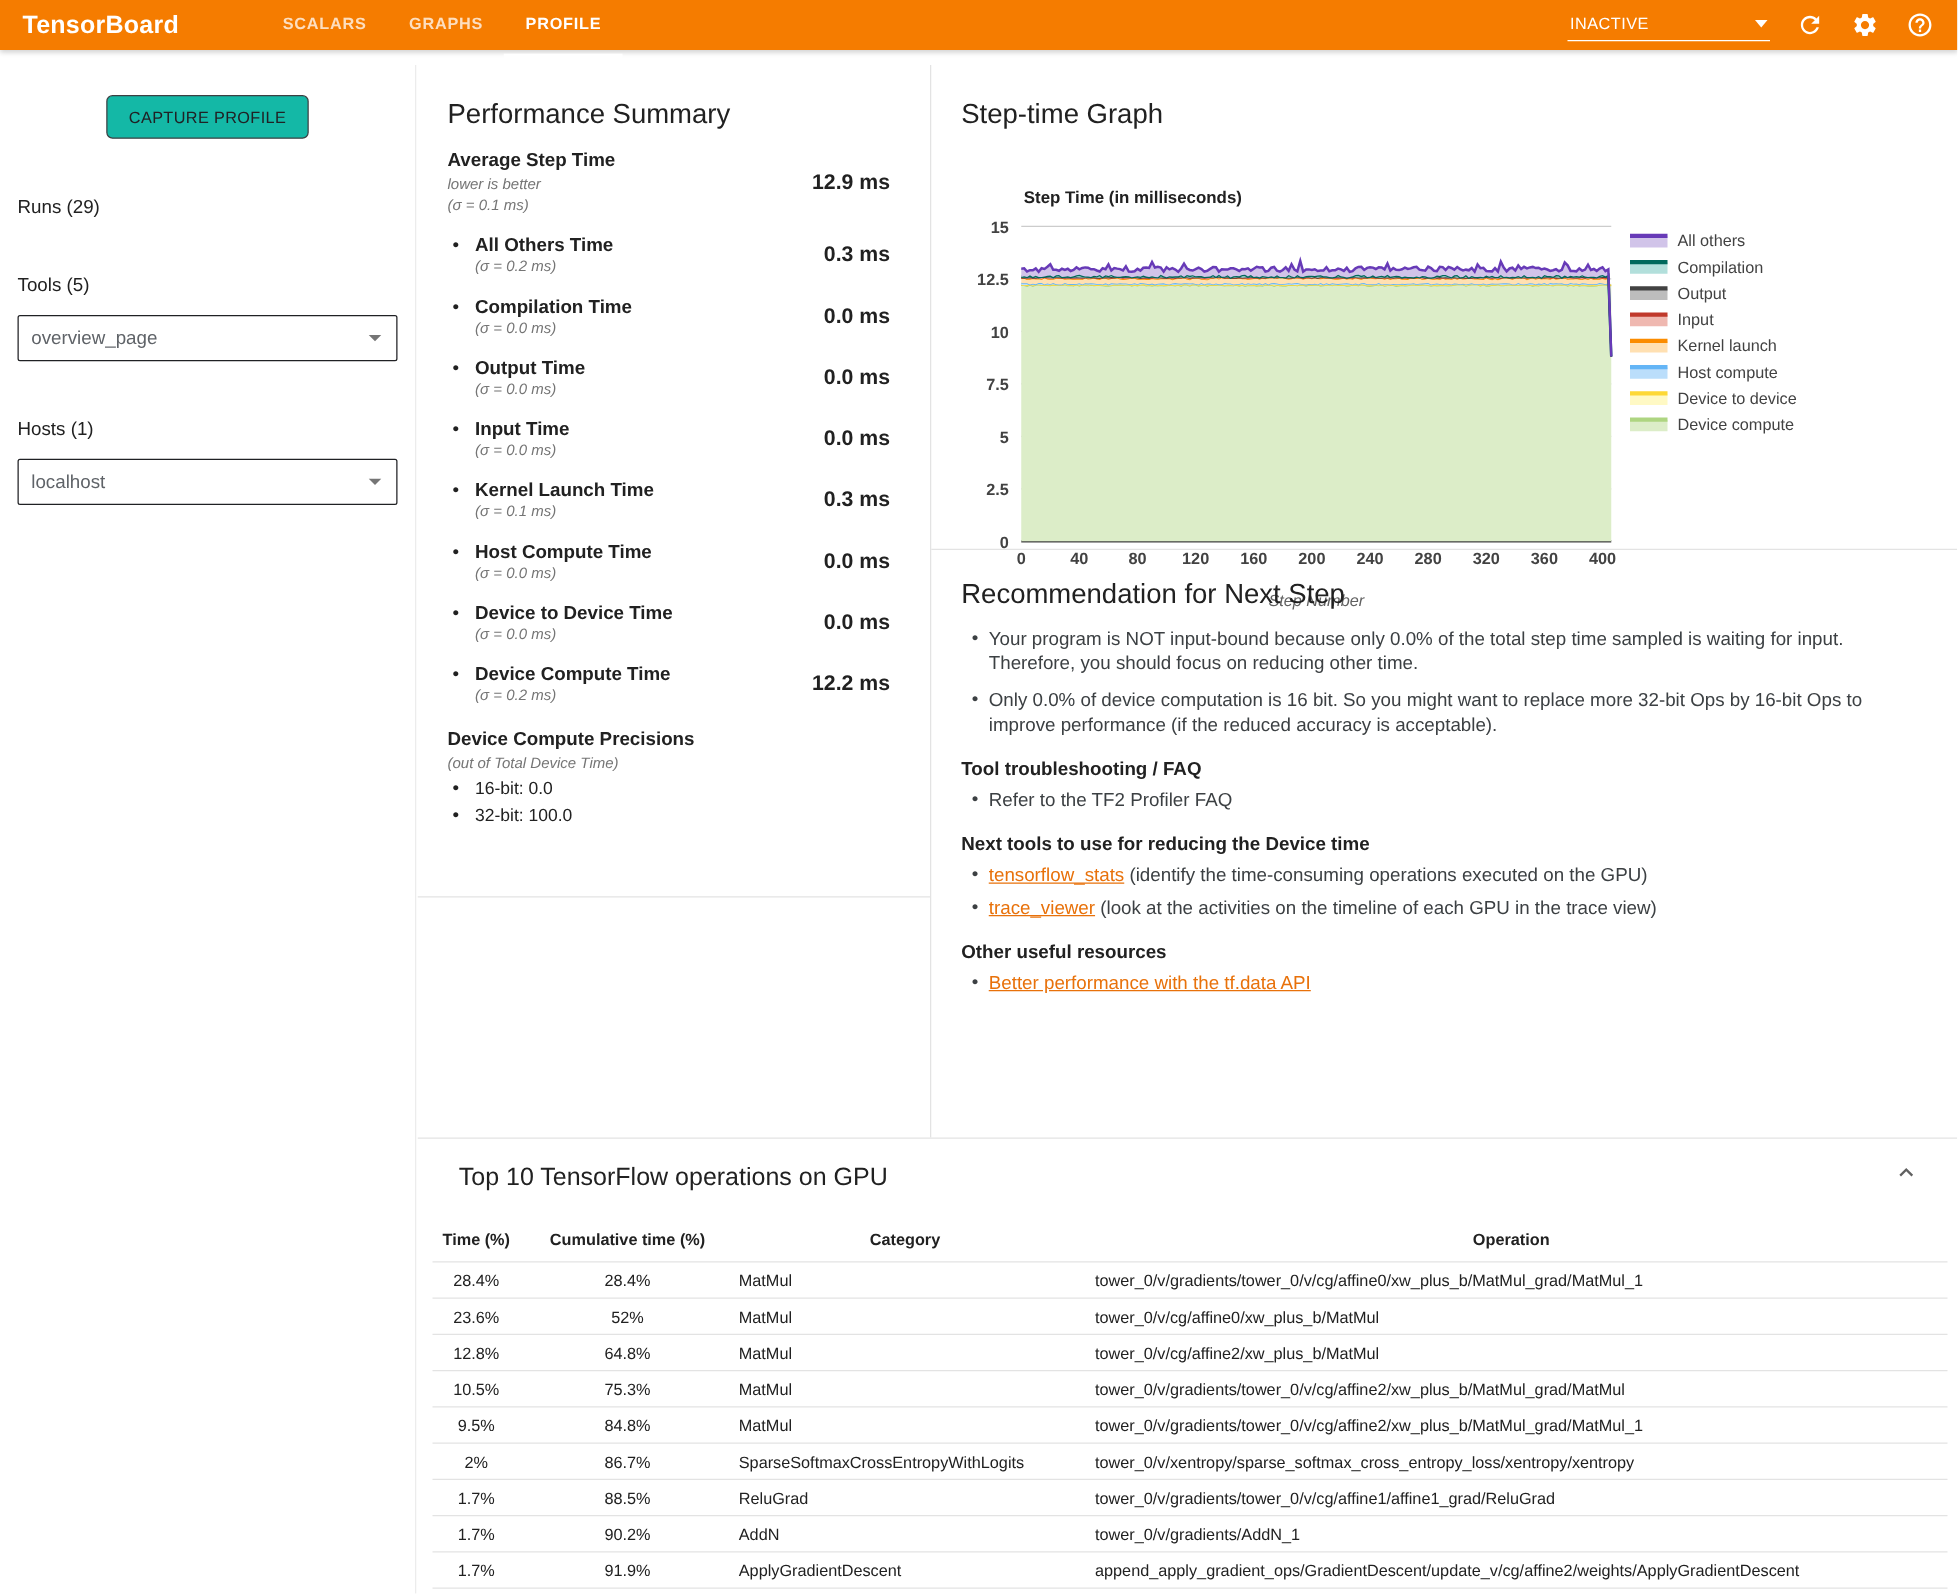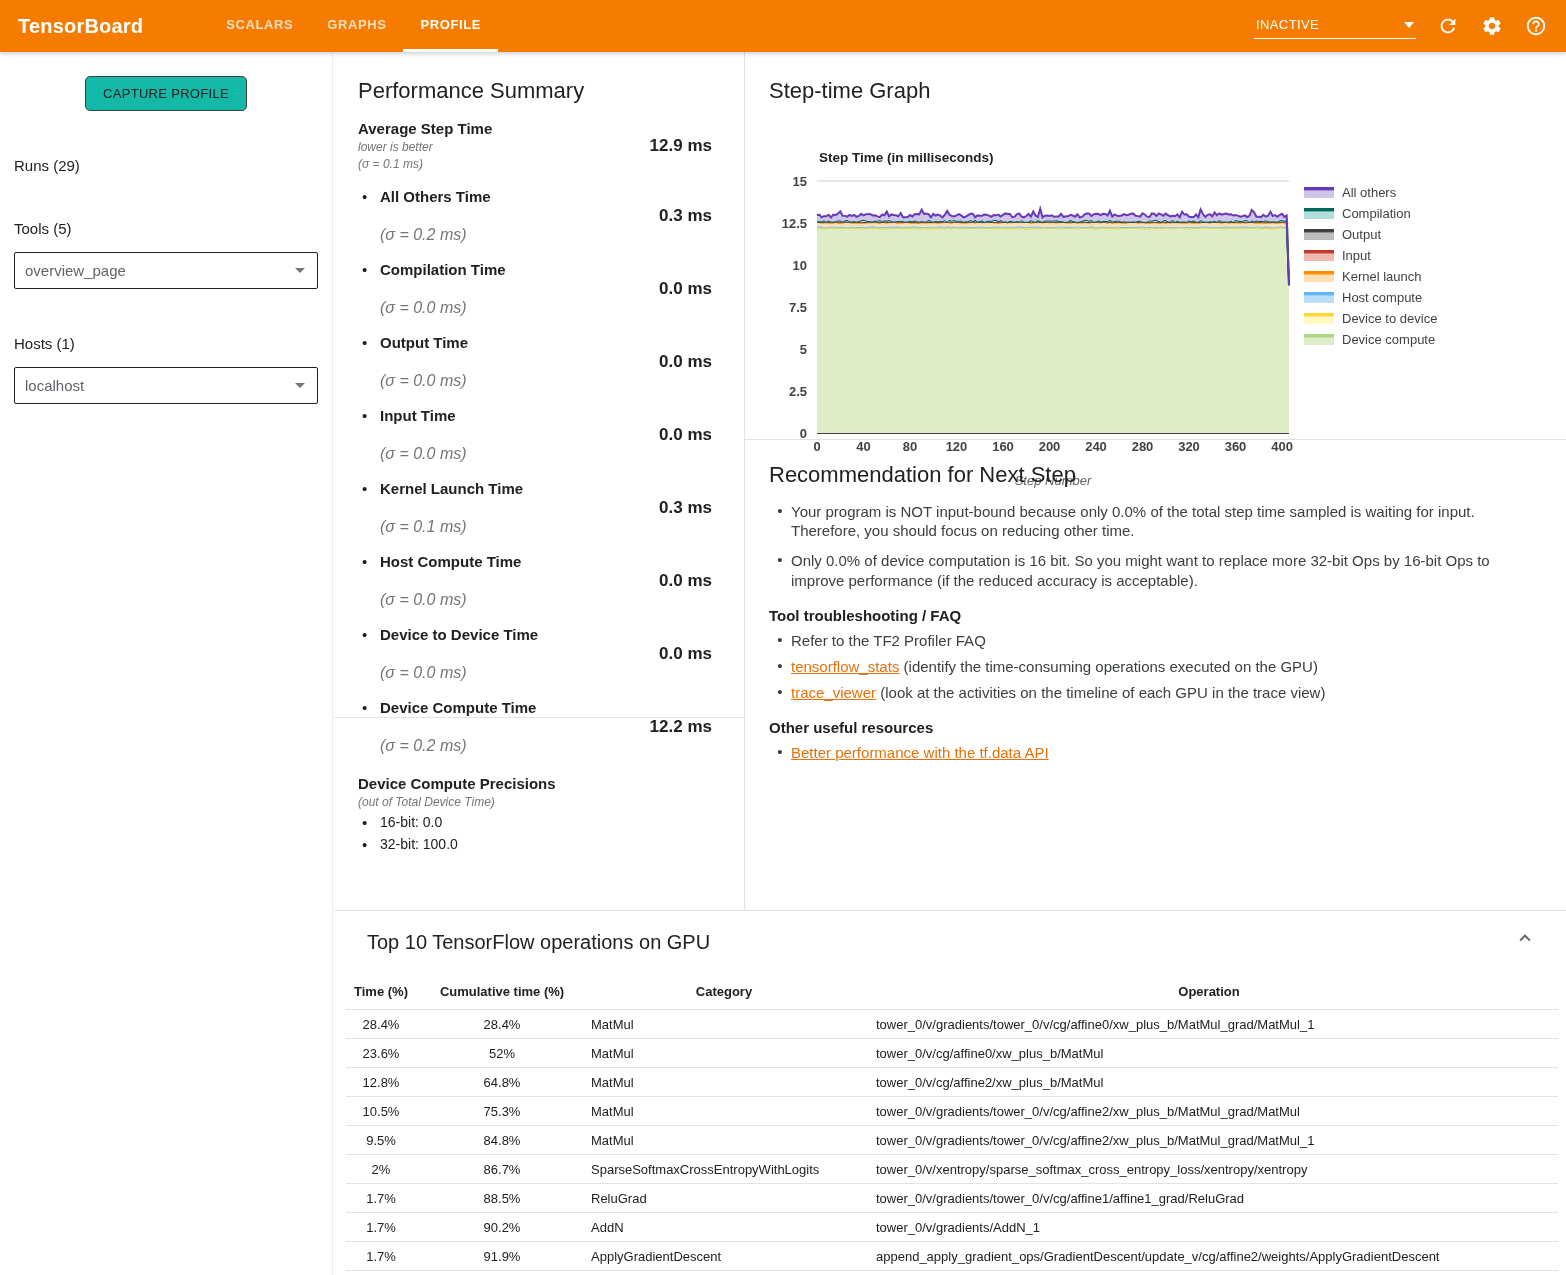--- a/index.html
+++ b/index.html
@@ -3,21 +3,21 @@
 <meta charset="utf-8">
 <style>
   * { margin:0; padding:0; box-sizing:border-box; }
   html,body { background:#fff; }
   #app {
     position:relative; width:1566px; height:1275px; overflow:hidden;
     font-family:"Liberation Sans", sans-serif; color:#212121; background:#fff;
   }
   
   .header {
-    position:absolute; top:0; left:0; right:0; height:52px;
+    position:absolute; top:0; left:0; right:0; height:40px;
     background:#f57c00; display:flex; align-items:center;
     box-shadow:0 2px 4px rgba(0,0,0,.18); z-index:10; padding:0 18px;
   }
   .logo { color:#fff; font-size:20px; font-weight:bold; letter-spacing:.2px; margin-right:66px; }
   .tabs { display:flex; height:52px; }
   .tab {
     color:rgba(255,255,255,.75); font-size:13px; font-weight:bold; letter-spacing:.6px;
     padding:0 17px; display:flex; align-items:center; height:52px; cursor:pointer;
     border-bottom:3px solid transparent; text-transform:uppercase;
   }
@@ -57,21 +57,21 @@
   .avg-row { display:flex; justify-content:space-between; margin-top:16px; }
   .avg-left .b { font-size:15px; font-weight:bold; color:#212121; }
   .note { font-size:12px; font-style:italic; color:#757575; margin-top:3px; }
   .metric-value { font-size:17px; font-weight:bold; color:#212121; white-space:nowrap; }
   .avg-row .metric-value { align-self:center; padding-right:8px; }
   .perf-item { display:flex; justify-content:space-between; margin-top:17px; }
   .perf-item .metric-value { align-self:center; padding-right:8px; }
   .pi-left { display:flex; }
   .pi-bullet { font-size:15px; color:#212121; width:22px; text-align:left; padding-left:4px; }
   .pi-label { font-size:15px; font-weight:bold; color:#212121; }
-  .pi-sigma { font-size:16px; font-style:italic; color:#757575; margin-top:21px; }
+  .pi-sigma { font-size:12px; font-style:italic; color:#757575; margin-top:1px; }
   .prec-title { font-size:15px; font-weight:bold; margin-top:20px; }
   .prec-item { font-size:14px; color:#212121; margin-top:5px; display:flex; }
   
   .runenv { padding:26px 24px 0 24px; }
   .runenv p { font-size:15px; color:#3c4043; margin-top:17px; }
   
   .graph-sec { height:388px; border-bottom:1px solid #e3e3e3; padding:26px 0 0 24px; }
   #chart-mount { margin-top:32px; }
   
   .rec-sec { padding:22px 24px 0 24px; }
@@ -371,20 +371,21 @@
                 <span class="li-body">Only 0.0% of device computation is 16 bit. So you might want to replace more 32-bit Ops by 16-bit Ops to improve performance (if the reduced accuracy is acceptable).</span>
               </li>
             </ul>
           <div class="sub-head">Tool troubleshooting / FAQ</div>
           <ul class="rec-list tight" style="margin-top:2px;">
             <li>
               <span class="li-dot">•</span>
               <span class="li-body">Refer to the TF2 Profiler FAQ</span>
             </li>
           </ul>
+          <div class="sub-head">Next tools to use for reducing the Device time</div>
           <ul class="rec-list tight" style="margin-top:2px;">
 
               <li>
                 <span class="li-dot">•</span>
                 <span class="li-body"><a class="link">tensorflow_stats</a><span> (identify the time-consuming operations executed on the GPU)</span></span>
               </li>
 
               <li>
                 <span class="li-dot">•</span>
                 <span class="li-body"><a class="link">trace_viewer</a><span> (look at the activities on the timeline of each GPU in the trace view)</span></span>

